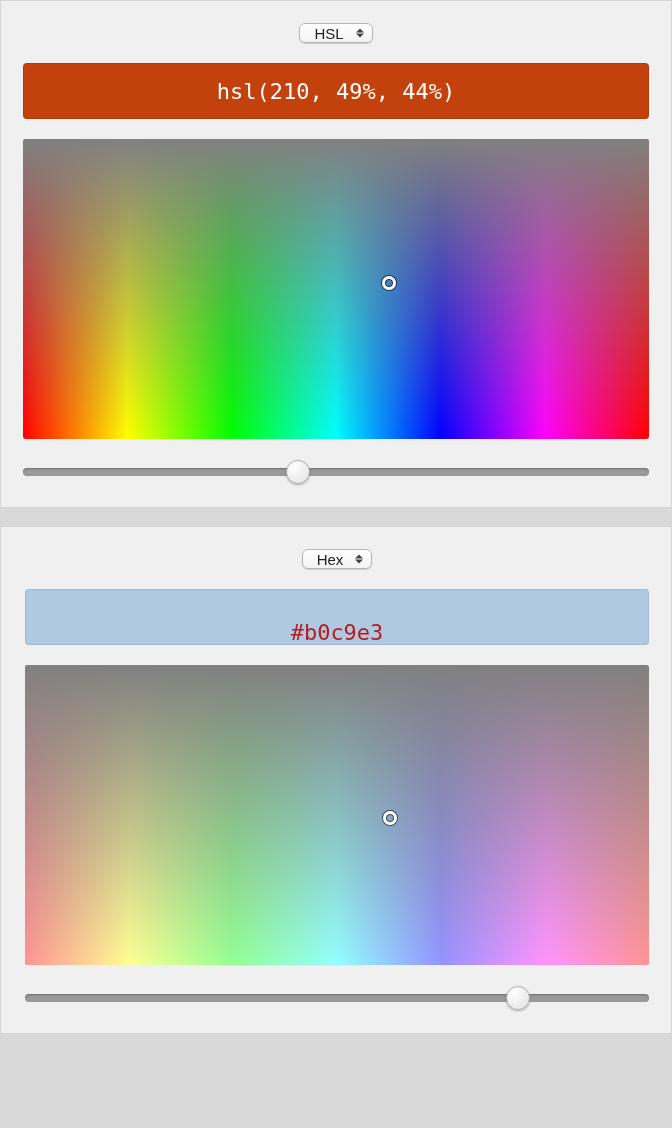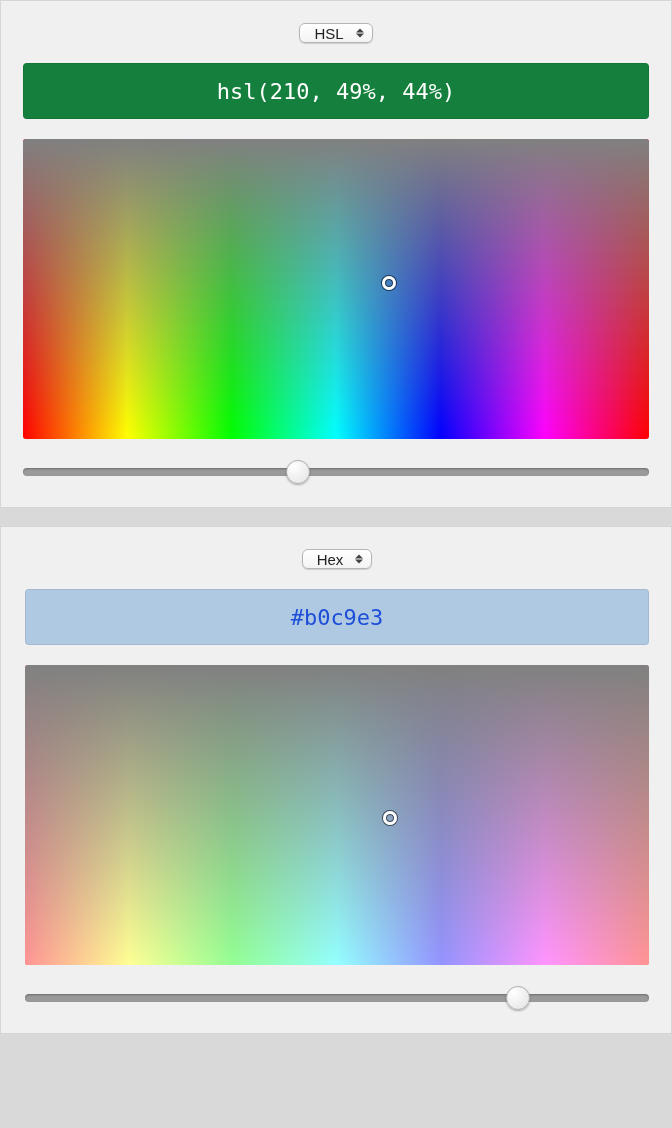--- a/index.html
+++ b/index.html
@@ -60,21 +60,21 @@
     height: 56px;
     display: flex;
     align-items: center;
     justify-content: center;
     font-family: "Menlo", "Consolas", monospace;
     font-size: 22px;
     margin-bottom: 20px;
     box-shadow: inset 0 0 0 1px rgba(0,0,0,0.08);
   }
   .value-bar.light-text { color: #fff; }
-  .value-bar.dark-text  { color: #1d4ed8; }
+  .value-bar.dark-text  { color: #b91c1c; align-items: flex-end; }
 
   
   .color-field {
     position: relative;
     width: 100%;
     height: 300px;
     border-radius: 3px;
     box-shadow: inset 0 0 0 1px rgba(0,0,0,0.15);
     margin-bottom: 20px;
     overflow: hidden;
@@ -138,21 +138,21 @@
 <div class="panel">
   <div class="select-row">
     <div class="mac-select">
       <span>HSL</span>
       <span class="arrows">
         <span class="up"></span>
           <span class="down"></span>
       </span>
     </div>
   </div>
-  <div class="value-bar light-text" id="bar-0" style="background: #15803d;">
+  <div class="value-bar light-text" id="bar-0" style="background: #c2410c;">
     <span>hsl(210, 49%, 44%)</span>
   </div>
   <div class="color-field">
     <div class="hue-layer"></div>
     <div class="white-layer" id="white-0" style="background: rgba(255, 255, 255, 0);"></div>
     <div class="gray-layer"></div>
     <div class="cursor" id="cursor-0" style="left: 58.5%; top: 48%;"></div>
   </div>
   <div class="slider">
     <div class="track"></div>

